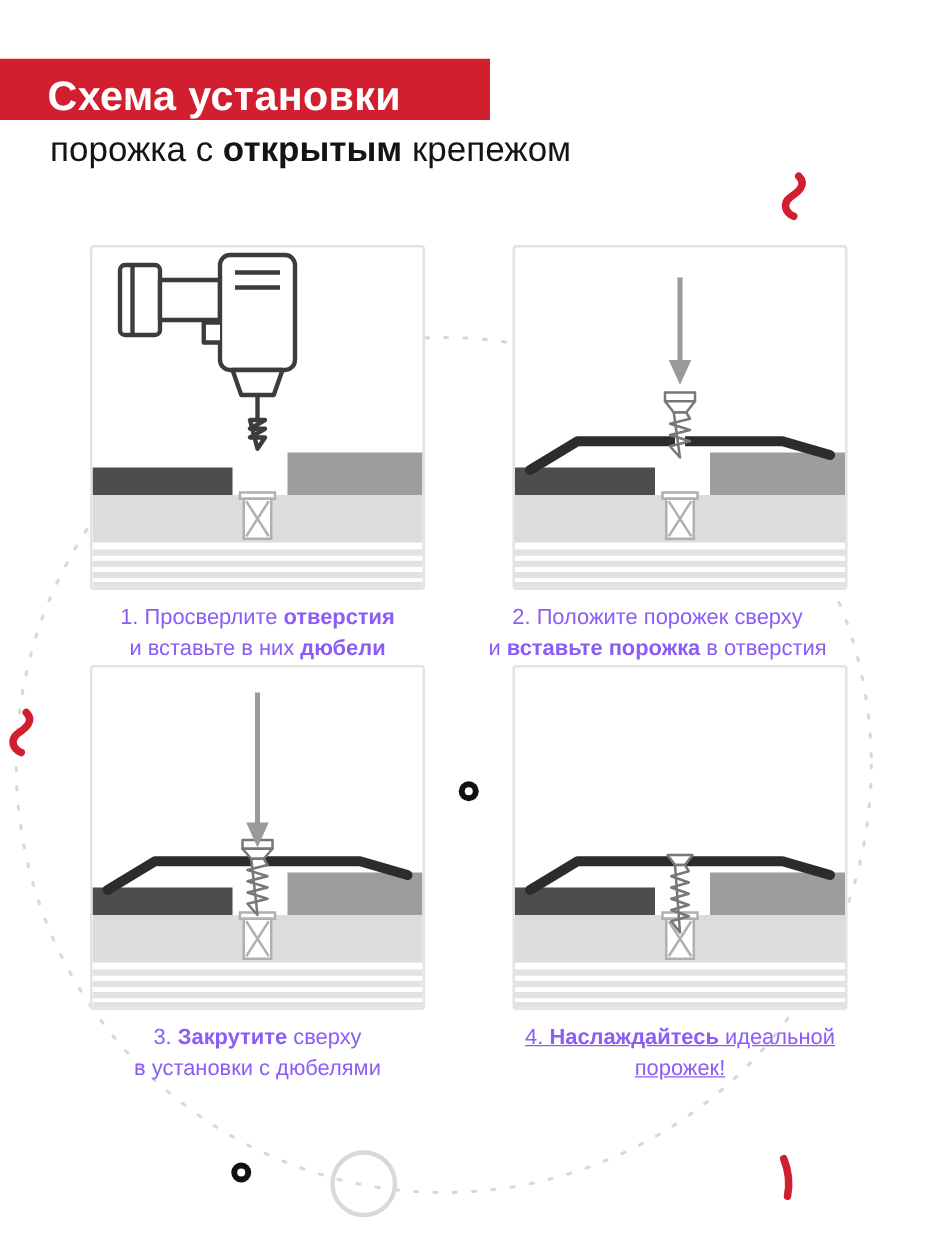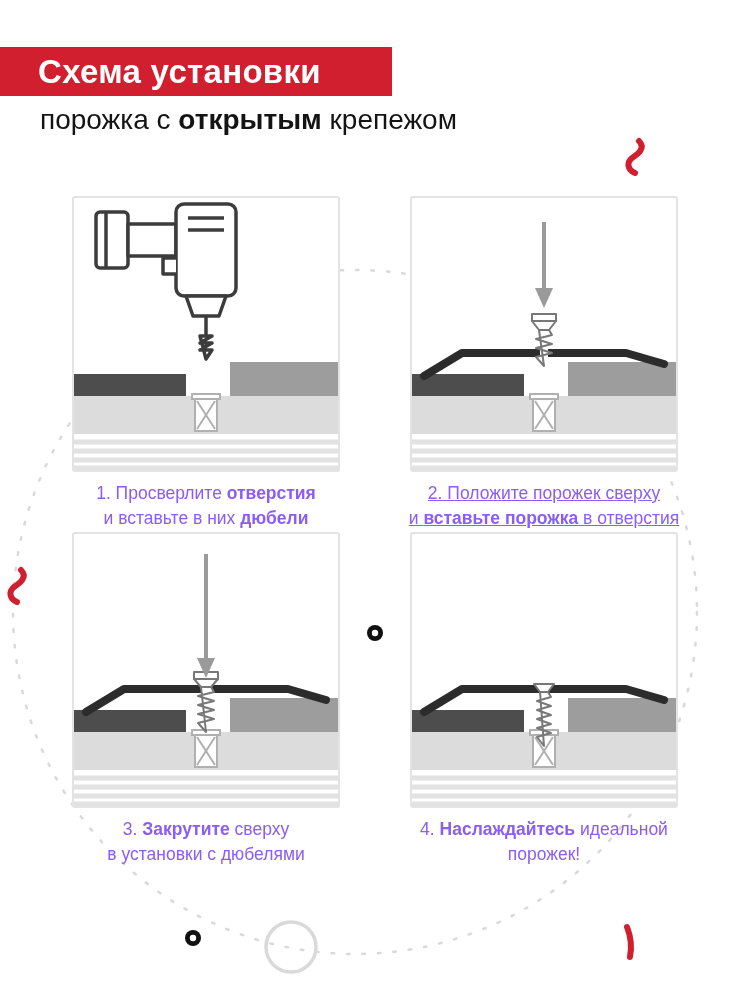--- a/index.html
+++ b/index.html
@@ -1,35 +1,35 @@
 <!DOCTYPE html>
 <html><head>
 <meta charset="utf-8">
 <style>
   * { margin:0; padding:0; box-sizing:border-box; }
   html,body { background:#fff; }
   body { font-family:"Liberation Sans", sans-serif; }
   .page { position:relative; width:750px; height:1000px; background:#fff; overflow:hidden; }
   .deco { position:absolute; left:0; top:0; z-index:0; }
-  .banner { position:absolute; left:0; top:47px; width:392px; height:49px; background:#d11f2f; z-index:2; display:flex; align-items:center; }
+  .banner { position:absolute; left:0; top:47px; width:392px; height:49px; background:#d11f2f; z-index:2; display:flex; align-items:flex-end; }
   .banner h1 { color:#fff; font-size:33px; font-weight:700; padding-left:38px; letter-spacing:.3px; white-space:nowrap; }
   .subtitle { position:absolute; left:40px; top:104px; font-size:28px; color:#141414; z-index:2; white-space:nowrap;text-align:center; }
   .subtitle b { font-weight:700; }
   .panel { position:absolute; width:268px; height:276px; background:#fff; border:2px solid #e3e3e3; border-radius:3px; z-index:1; }
   .panel svg { display:block; width:100%; height:100%; }
   .p1 { left:72px;  top:196px; }
   .p2 { left:410px; top:196px; }
   .p3 { left:72px;  top:532px; }
   .p4 { left:410px; top:532px; }
   .caption { position:absolute; width:312px; text-align:center; font-size:17.5px; line-height:1.45; color:#8b5cf6; z-index:1; }
   .caption b { font-weight:700; }
   .c1 { left:50px;  top:481px; }
-  .c2 { left:388px; top:481px;text-decoration:underline; }
+  .c2 { left:370px; top:481px; }
   .c3 { left:50px;  top:817px; }
-  .c4 { left:388px; top:817px; }
+  .c4 { left:388px; top:817px;text-decoration:underline; }
 </style>
 </head>
 <body>
 
 <div class="page">
 
   <svg class="deco" width="750" height="1000" viewBox="0 0 750 1000">
     <circle cx="355" cy="612" r="342" fill="none" stroke="#d9d9d9" stroke-width="2.5" stroke-dasharray="2.5 13" stroke-linecap="round"></circle>
     <path d="M639 141 c7 7 -1 13 -7 17 c-6 5 -4 12 3 15" fill="none" stroke="#d11f2f" stroke-width="6" stroke-linecap="round"></path>
     <path d="M21 570 c7 7 -1 13 -7 17 c-6 5 -4 12 3 15" fill="none" stroke="#d11f2f" stroke-width="6" stroke-linecap="round"></path>

